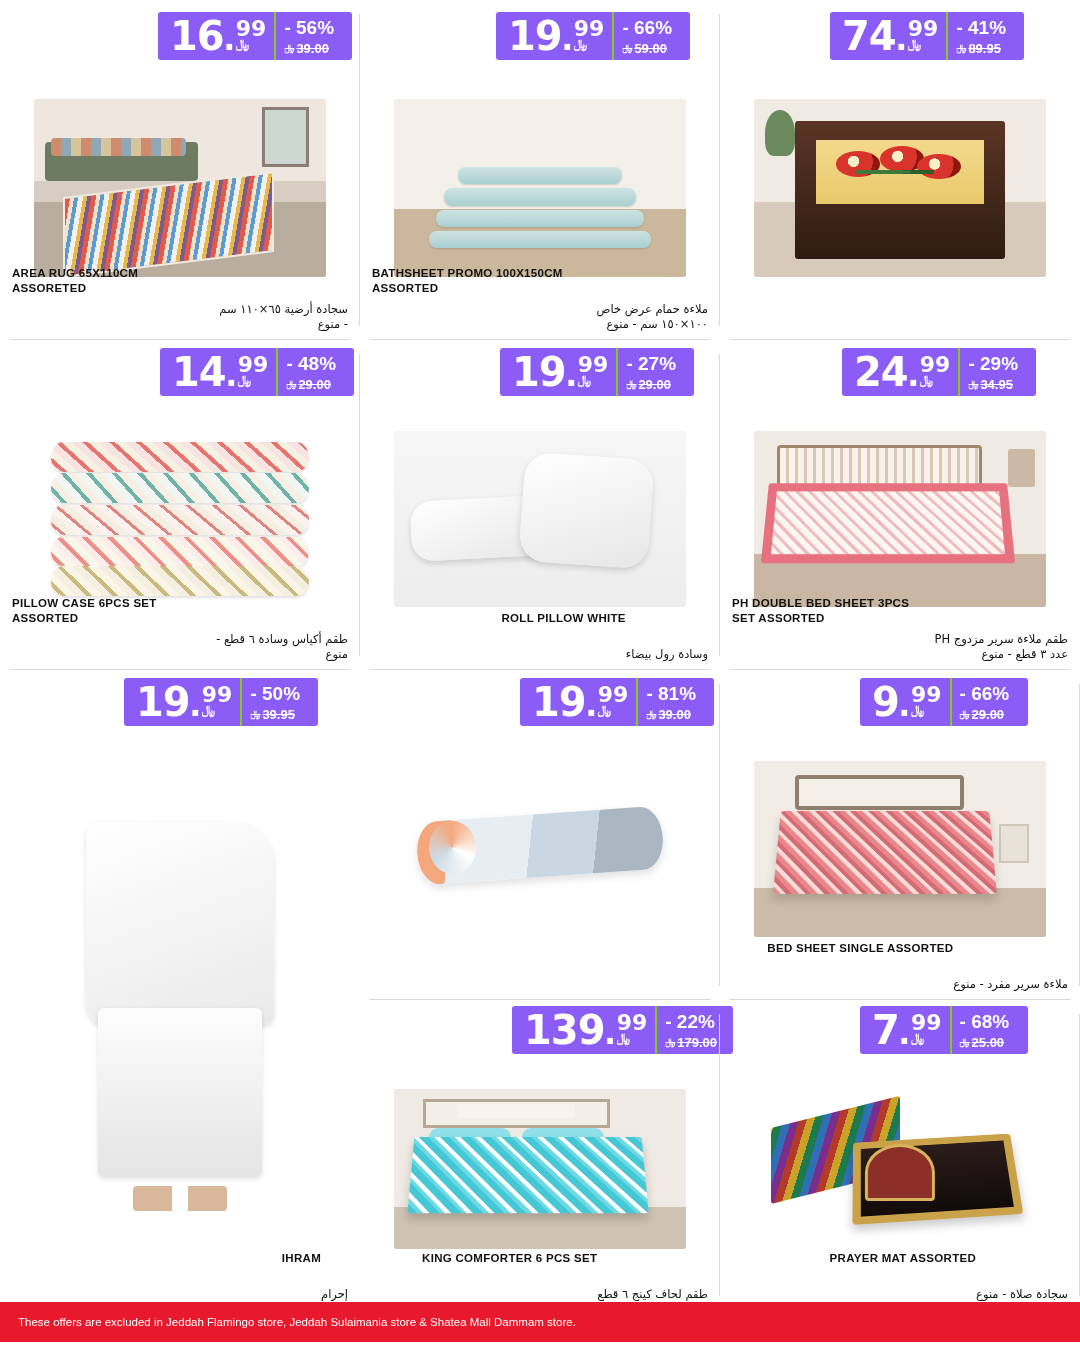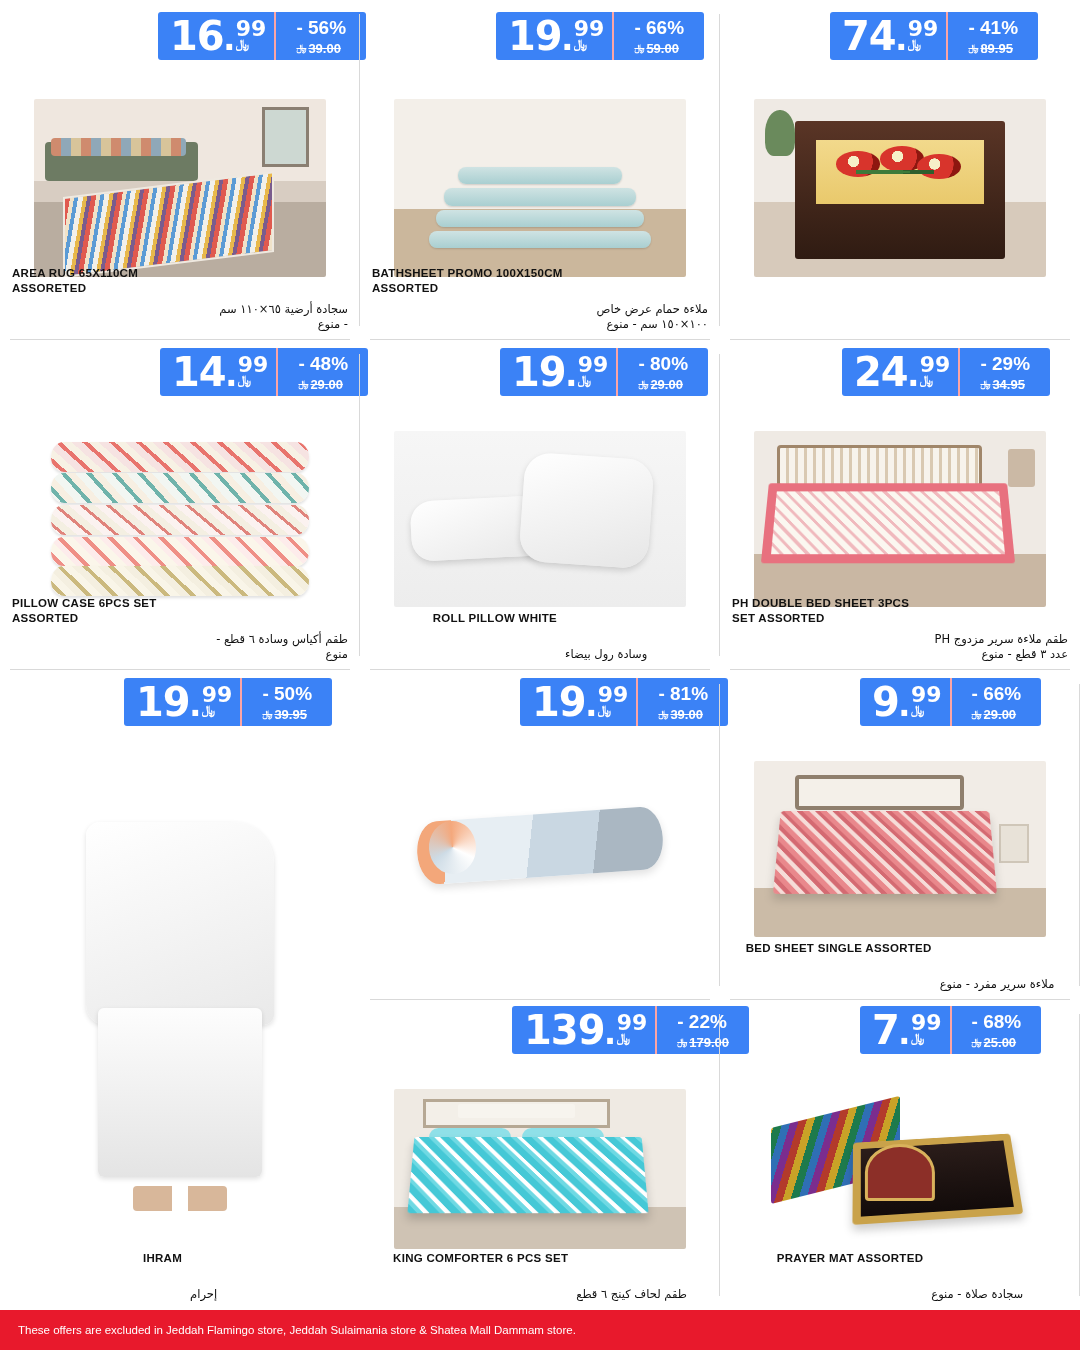--- a/index.html
+++ b/index.html
@@ -24,69 +24,69 @@
   .cell.bordered-r::after{
     content:""; position:absolute; right:0; top:14px; bottom:14px; width:1px; background:#d9d9d9;
   }
   .cell .divider-b{
     position:absolute; left:10px; right:10px; bottom:0; height:1px; background:#d9d9d9;
   }
 
   
   .badge {
     position:absolute; top:12px; display:flex; align-items:stretch;
-    background:#3b82f6; color:#fff; border-radius:3px; overflow:hidden;
+    background:#8b5cf6; color:#fff; border-radius:3px; overflow:hidden;
     box-shadow:0 0 0 0 rgba(0,0,0,0);
   }
   .badge .price {
     display:flex; align-items:flex-start; padding:4px 8px 4px 12px; line-height:1;
   }
   .badge .int {
     font-size:40px; font-weight:bold; letter-spacing:-1px; font-family:"DejaVu Sans", sans-serif;
   }
   .badge .dot { font-size:40px; font-weight:bold; }
   .badge .fracwrap{ display:flex; flex-direction:column; align-items:flex-start; margin-left:1px; }
   .badge .frac { font-size:22px; font-weight:bold; margin-top:2px; font-family:"DejaVu Sans", sans-serif;}
   .badge .cur { font-size:12px; font-weight:bold; margin-top:-2px; }
   .badge .right {
-    border-left:2px solid #fca5a5; display:flex; flex-direction:column; justify-content:center;
-    padding:4px 20px; min-width:78px;
+    border-left:2px solid #84cc16; display:flex; flex-direction:column; justify-content:center;
+    padding:4px 8px; min-width:78px;
   }
   .badge .disc { font-size:19px; font-weight:bold; white-space:nowrap; }
   .badge .old {
     font-size:13px; font-weight:bold; text-decoration:line-through; white-space:nowrap;
     display:flex; align-items:center; gap:2px; margin-top:2px;
   }
   .badge .oldcur { font-size:9px; }
 
   
   .img-wrap {
     position:absolute; left:10px; right:10px; top:80px; bottom:44px;
     display:flex; align-items:center; justify-content:center;
   }
   .ph { width:86%; height:82%; border-radius:2px; position:relative; overflow:hidden; }
 
   
   .caption {
     position:absolute; left:12px; right:12px; bottom:8px;
-    display:flex; justify-content:center; align-items:flex-start; gap:8px;
+    display:flex; justify-content:flex-end; align-items:flex-start; gap:0;
   }
   .cap-en {
     font-size:11.5px; font-weight:bold; color:#111; letter-spacing:.3px; line-height:1.25;
     text-transform:uppercase; max-width:62%;
   }
   .cap-ar {
     font-size:11.5px; color:#111; direction:rtl; text-align:right; line-height:1.3; max-width:40%;
     font-family:"DejaVu Sans", sans-serif;
     margin-top:36px;
   }
 
   
   .footer {
-    position:absolute; left:0; bottom:0; width:1080px; height:40px;
+    position:absolute; left:0; bottom:8px; width:1080px; height:40px;
     background:#e8192c; color:#fff; display:flex; align-items:center;
     justify-content:space-between; padding:0 18px;gap:44px;
   }
   .footer .en { font-size:11.5px; }
   .footer .ar { font-size:11.5px; direction:rtl; font-family:"DejaVu Sans", sans-serif; }
 
   
   .scene { width:100%; height:100%; position:relative; }
 
   
@@ -349,21 +349,21 @@
       <div class="badge" style="left:140px; top:8px;">
         <div class="price">
           <span class="int">19</span>
           <span class="dot">.</span>
           <span class="fracwrap">
             <span class="frac">99</span>
             <span class="cur">﷼</span>
           </span>
         </div>
         <div class="right">
-          <span class="disc">- 80%</span>
+          <span class="disc">- 27%</span>
           <span class="old">
               <span class="oldcur">﷼</span>
               <span>29.00</span>
             </span>
         </div>
       </div>
       <div class="img-wrap" style="top:72px;">
         <div class="ph rp-bg">
             <div class="scene">
           <div class="rp rp1"></div>

